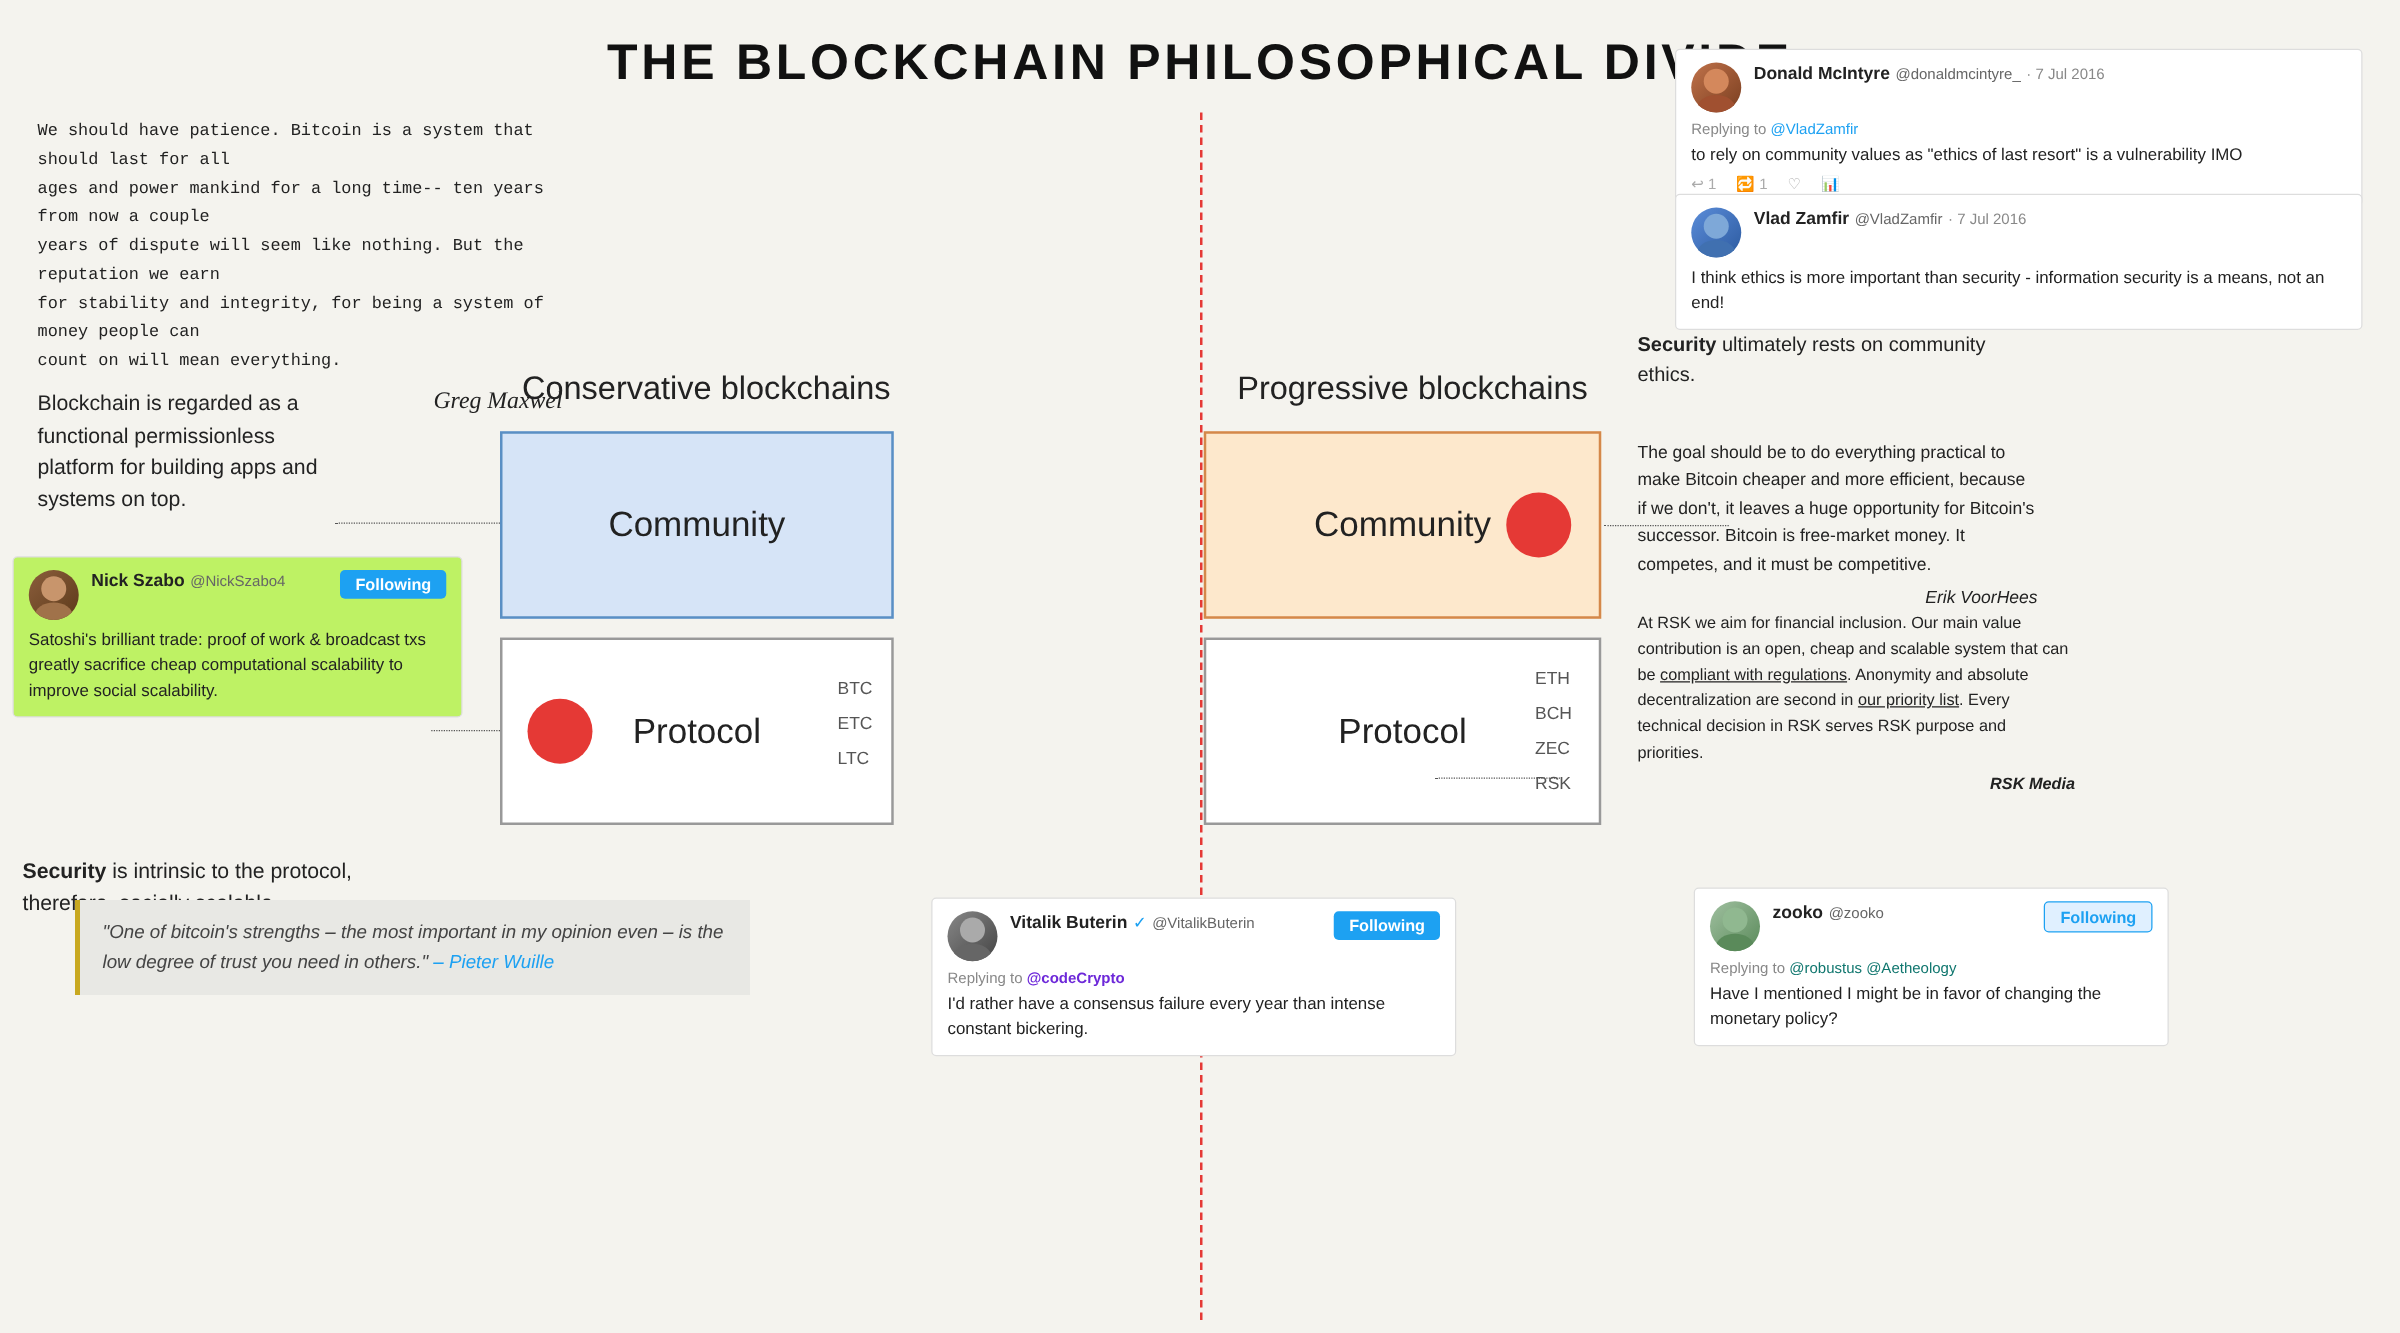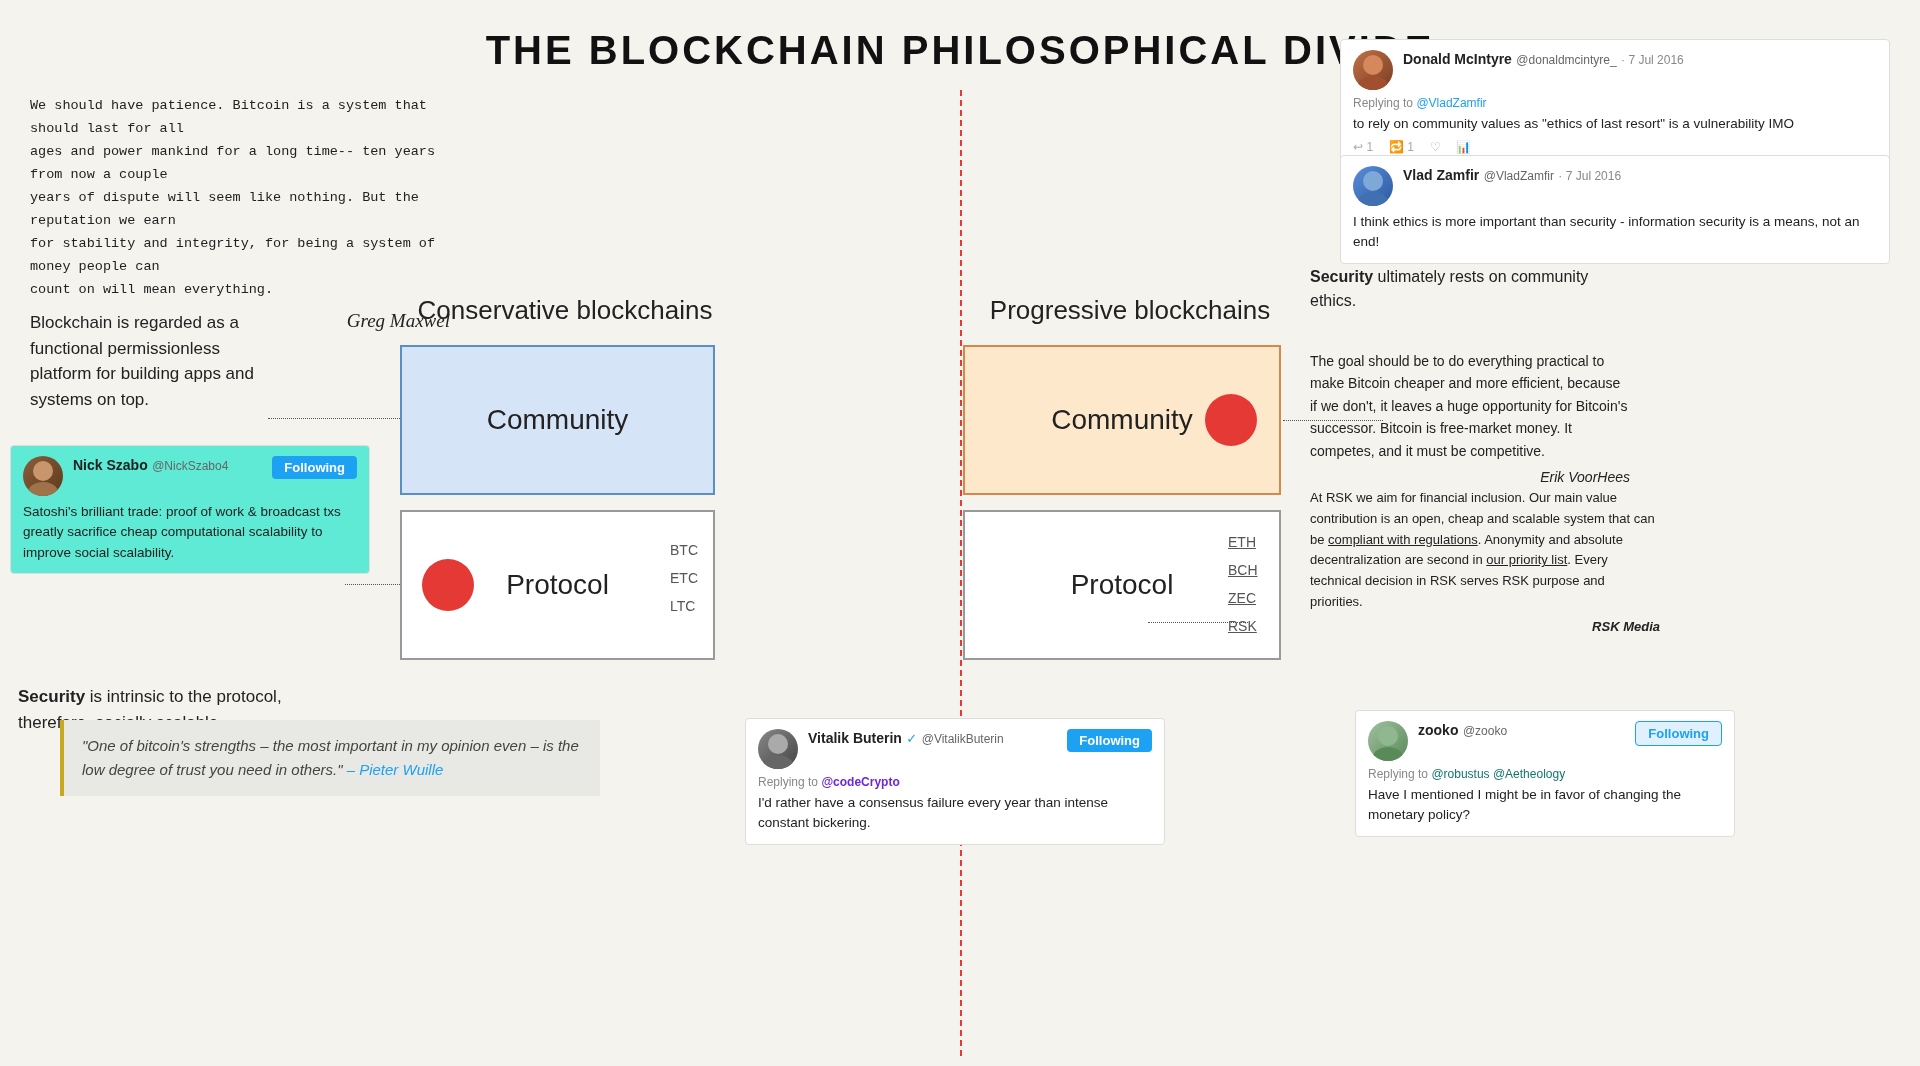--- a/index.html
+++ b/index.html
@@ -222,21 +222,21 @@
       border-radius: 50%;
       position: absolute;
     }
 
     
     .nick-card {
       position: absolute;
       left: 10px;
       top: 445px;
       width: 360px;
-      background: #5eead4;
+      background: #bef264;
       border: 1px solid #ddd;
       border-radius: 4px;
       padding: 10px 12px;
     }
 
     
     .security-left {
       position: absolute;
       left: 18px;
       top: 650px;
@@ -514,21 +514,21 @@
 
   <div class="comm-box-orange">
     <span>Community</span>
     <div class="red-dot-abs" style="right:22px; top:50%; transform:translateY(-50%);"></div>
   </div>
 
   <div style="position:absolute; left:963px; top:510px; width:318px; height:150px; background:#fff; border:2px solid #999; display:flex; align-items:center; justify-content:center; font-size:28px; font-family:'Arial',sans-serif; color:#222;">
     <span>Protocol</span>
   </div>
 
-  <div class="coins-right" style="white-space: pre-line; text-decoration: underline;">ETH
+  <div class="coins-right" style="white-space: pre-line;">ETH
 BCH
 ZEC
 RSK</div>
 
   <div class="dotted-line-right-comm"></div>
 
   <div class="dotted-line-right-proto"></div>
 
   <div class="donald-tweet">
     <div class="twitter-header">

